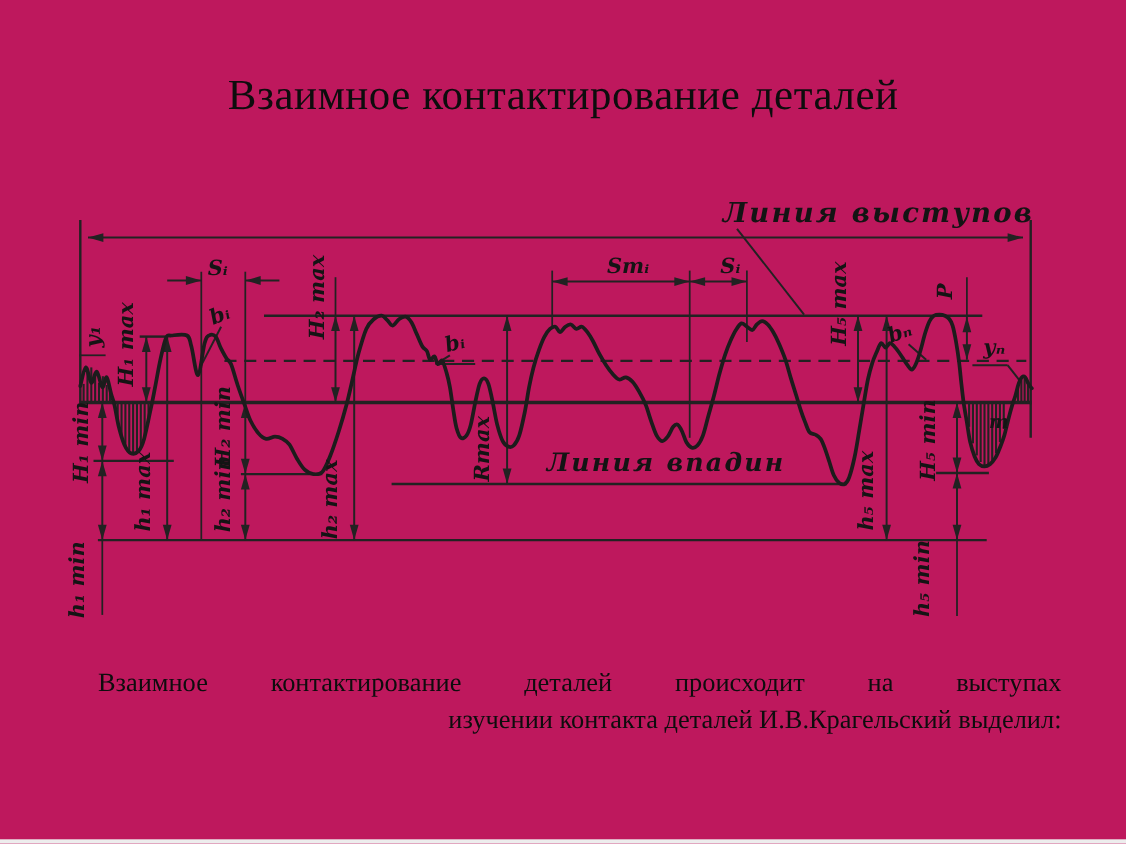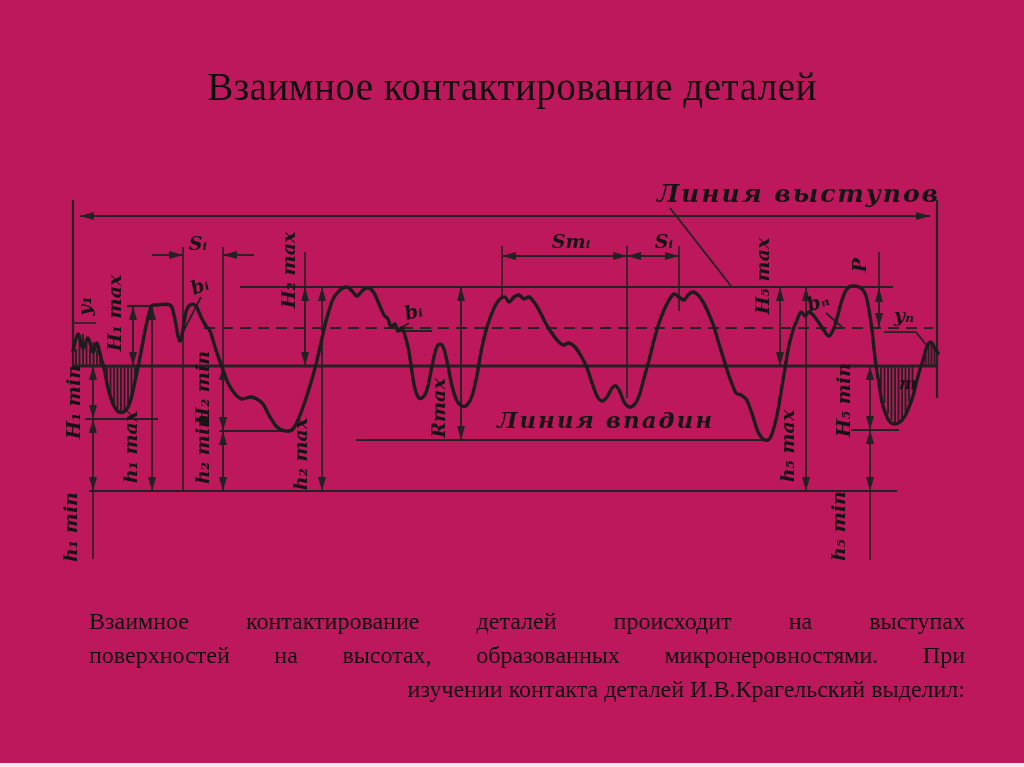--- a/index.html
+++ b/index.html
@@ -158,18 +158,17 @@
       <text class="lbl" x="664" y="248" text-anchor="middle">Sᵢ</text>
       <text class="lbl" x="415" y="318" text-anchor="middle" transform="rotate(-15 415 318)">bᵢ</text>
       <text class="lbl" x="820" y="308" text-anchor="middle" transform="rotate(-20 820 308)">bₙ</text>
       <text class="lbl" x="904" y="322" text-anchor="middle">уₙ</text>
       <text class="lbl lbl-sm" x="908" y="389" text-anchor="middle">m</text>
     </g>
   </svg>
 
   <div class="para">
     <div class="jline">Взаимное контактирование деталей происходит на выступах</div>
-    <div class="jline">поверхностей на высотах, образованных микронеровностями. При</div>
     <div class="lline">изучении контакта деталей И.В.Крагельский выделил:</div>
   </div>
 
   <div class="bottom-strip"></div>
 </div>
 
 </body></html>

